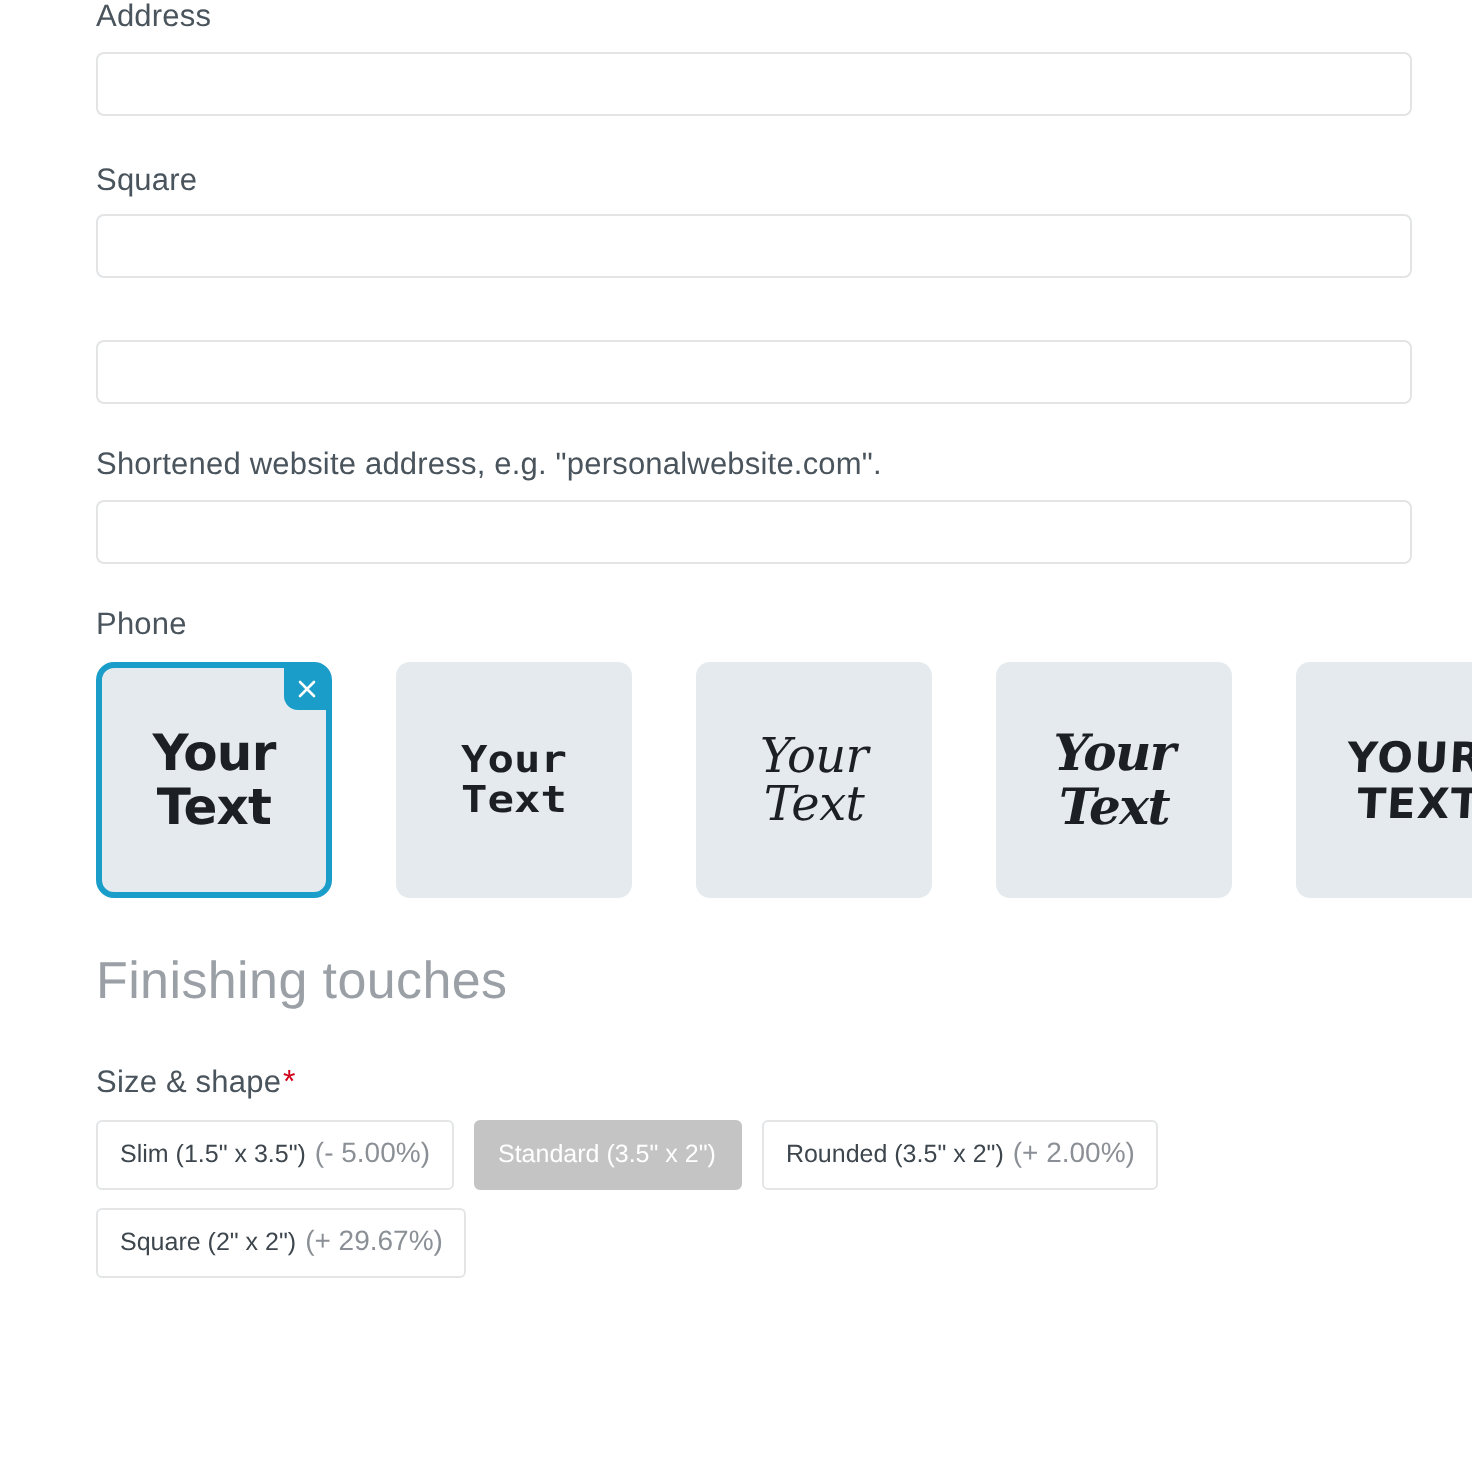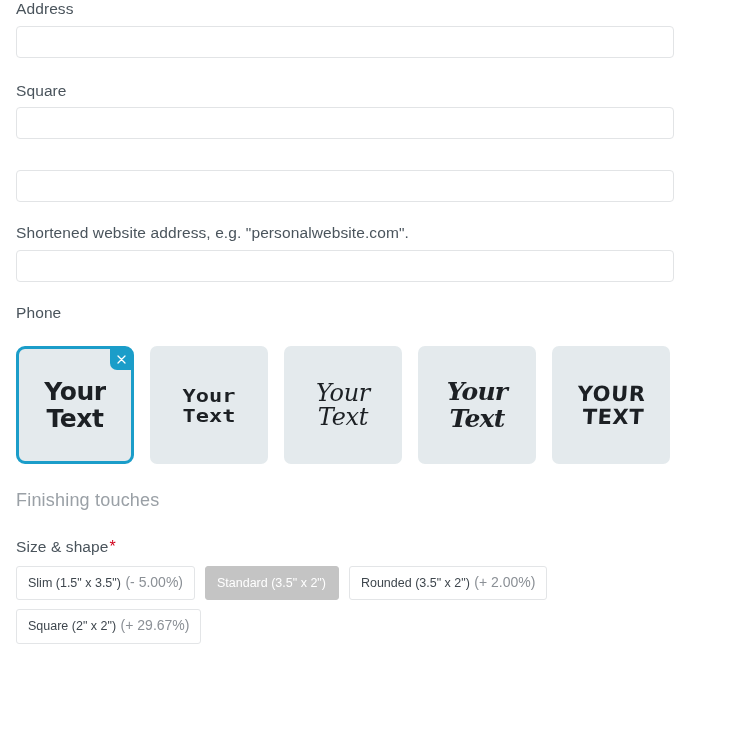--- a/index.html
+++ b/index.html
@@ -9,21 +9,21 @@
     padding: 0;
   }
   body {
     width: 736px;
     height: 739px;
     background: #ffffff;
     font-family: "Liberation Sans", sans-serif;
     overflow: hidden;
   }
   .form-wrap {
-    padding: 0 16px;
+    padding: 0 48px;
     width: 736px;
   }
 
   
   .field-group {
     margin: 0;
   }
   .field-label {
     display: block;
     font-size: 15.5px;
@@ -48,22 +48,22 @@
   }
   .text-input::placeholder { color: #b6bcc1; }
 
   .gap-22 { height: 22px; }
   .gap-24 { height: 24px; }
   .gap-26 { height: 26px; }
 
   
   .swatch-row {
     display: flex;
-    gap: 16px;
-    margin-top: 24px;
+    gap: 32px;
+    margin-top: 9px;
   }
   .swatch {
     position: relative;
     width: 118px;
     height: 118px;
     background: #e4eaed;
     border-radius: 7px;
     display: flex;
     align-items: center;
     justify-content: center;
@@ -101,21 +101,21 @@
   .fs-sans  { font-family: "DejaVu Sans", sans-serif; font-weight: bold; font-size: 25px; letter-spacing: -0.4px; }
   .fs-techno{ font-family: "DejaVu Sans Mono", monospace; font-weight: bold; font-size: 22px; letter-spacing: 0px; transform: scaleY(0.84); }
   .fs-script{ font-family: "DejaVu Serif", serif; font-style: italic; font-size: 24px; letter-spacing: -0.3px; line-height: 1.0; }
   .fs-slab  { font-family: "DejaVu Serif", serif; font-weight: bold; font-style: italic; font-size: 25px; letter-spacing: -0.8px; }
   .fs-marker{ font-family: "DejaVu Sans", sans-serif; font-weight: bold; font-size: 21px; letter-spacing: 0.6px; transform: skewX(-3deg); }
   .fs-marker .l2 { display:block; padding-left: 6px; }
   .fs-techno .l2 { display:block; }
 
   
   .section-heading {
-    font-size: 18px;
+    font-size: 26px;
     font-weight: 400;
     color: #9aa0a6;
     letter-spacing: 0.2px;
     margin: 0;
     line-height: 1.2;
   }
 
   
   .req-star {
     color: #d0021b;

